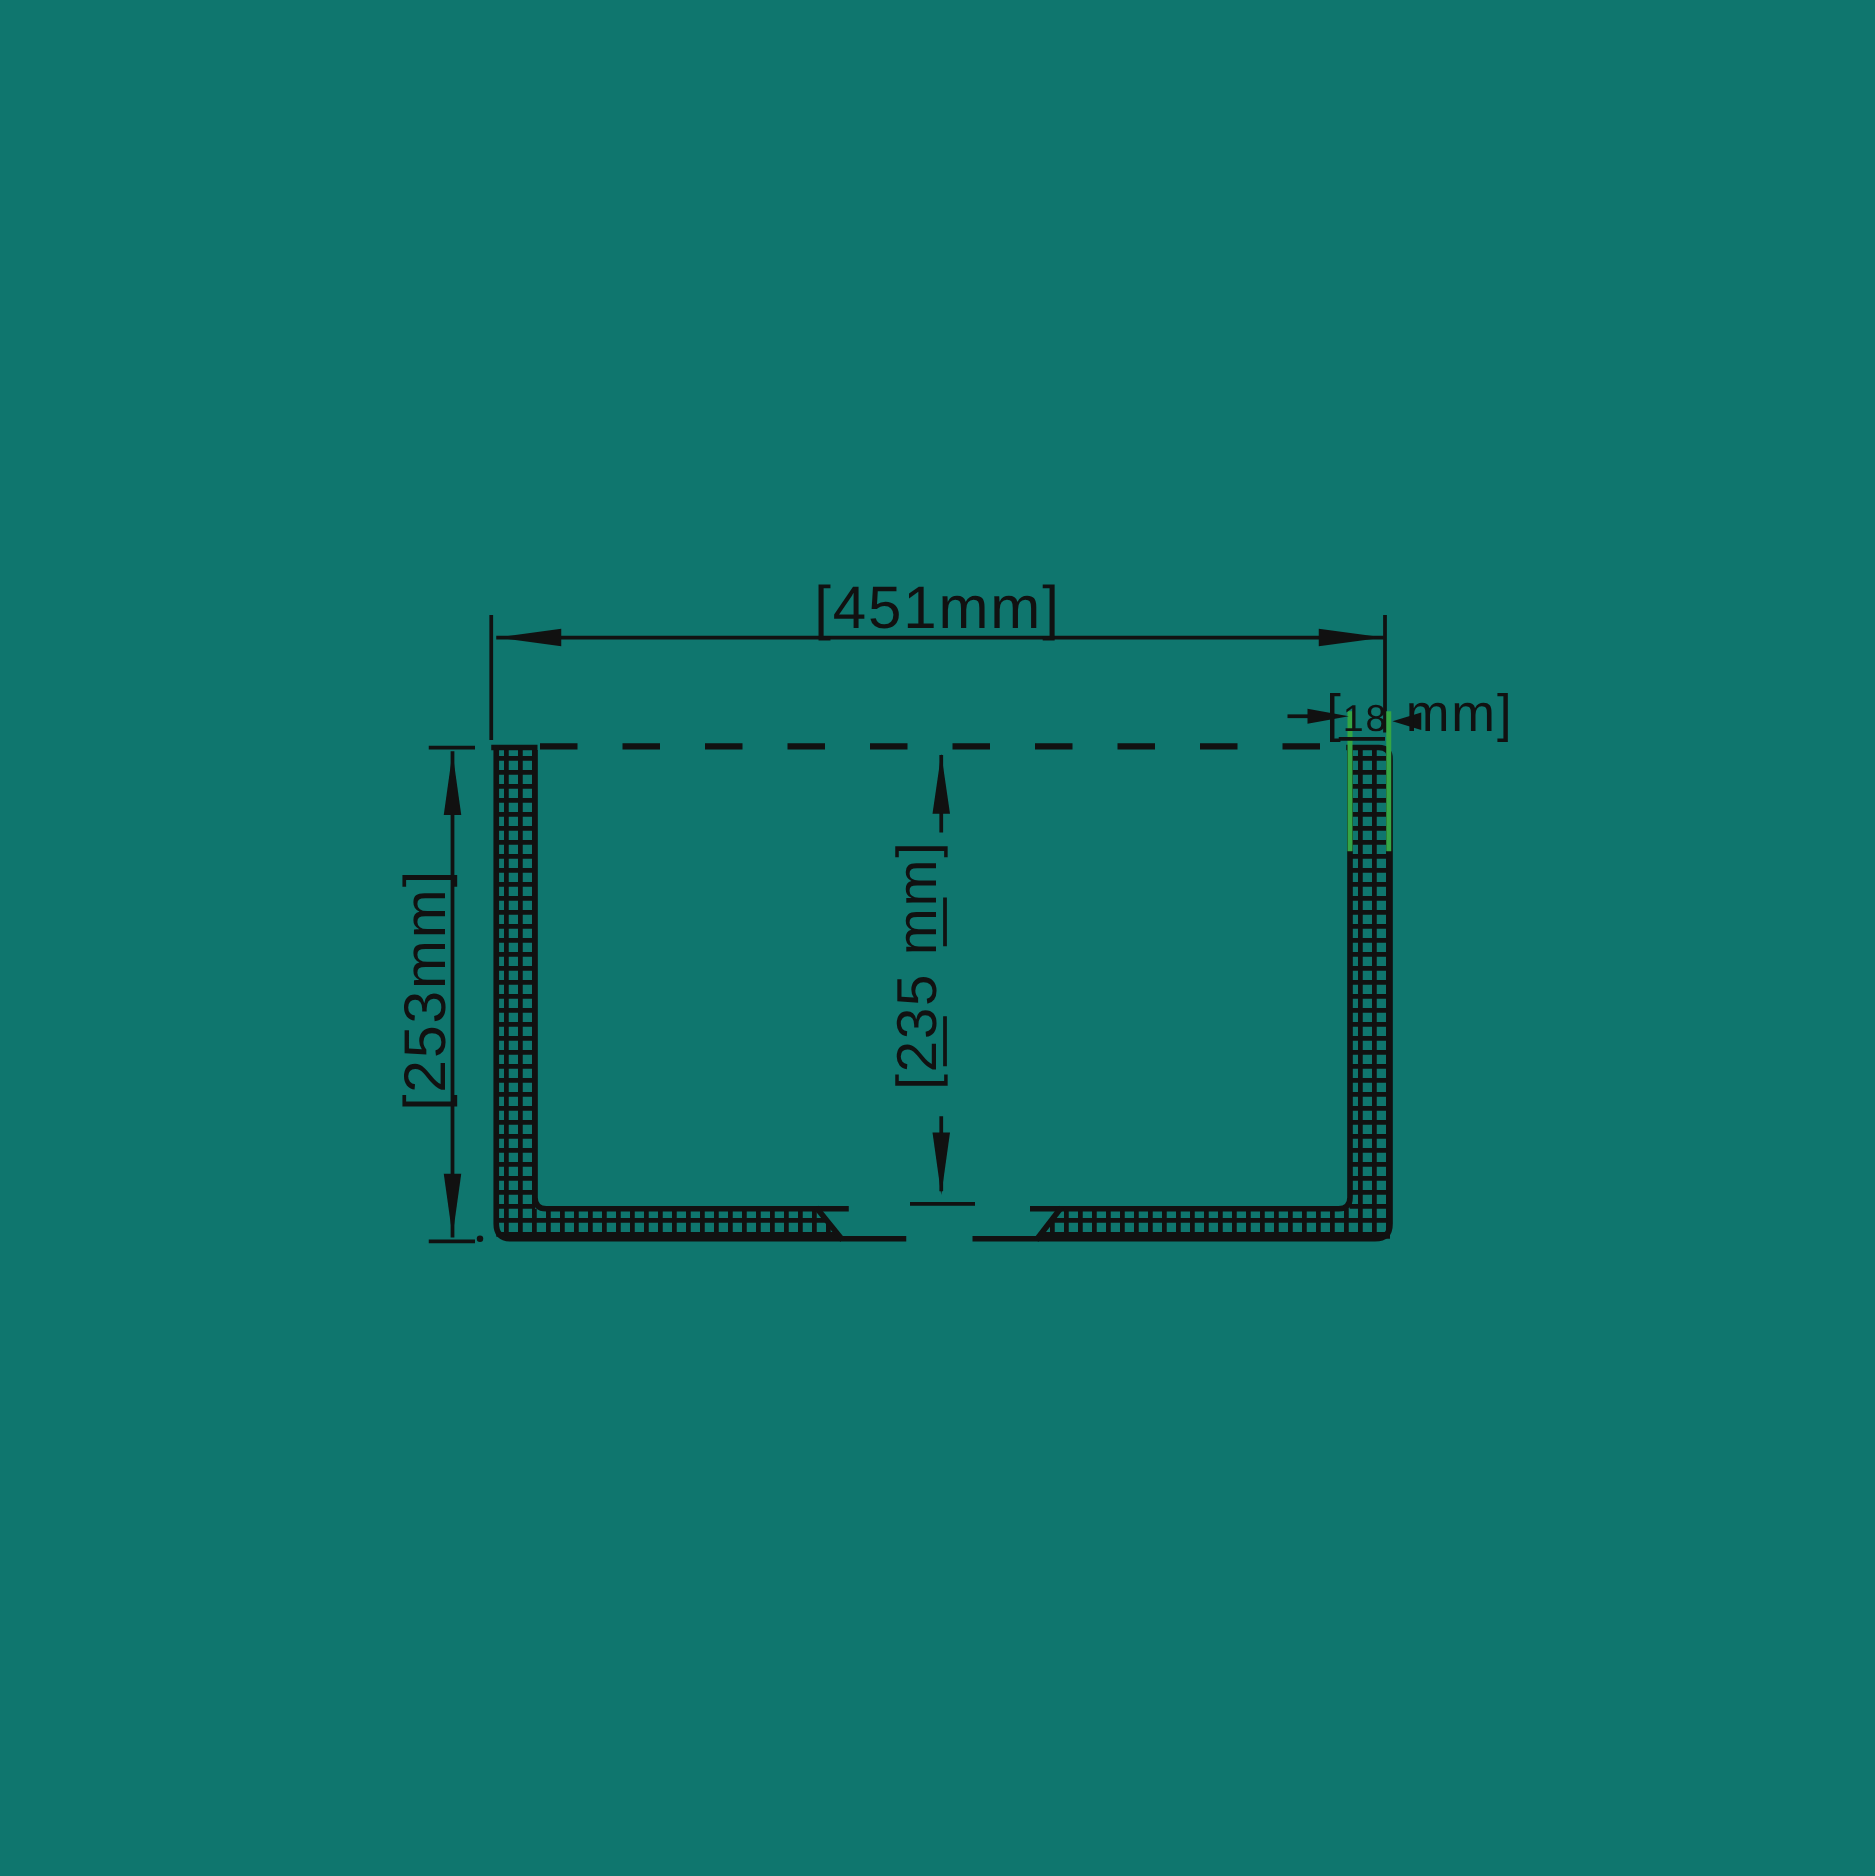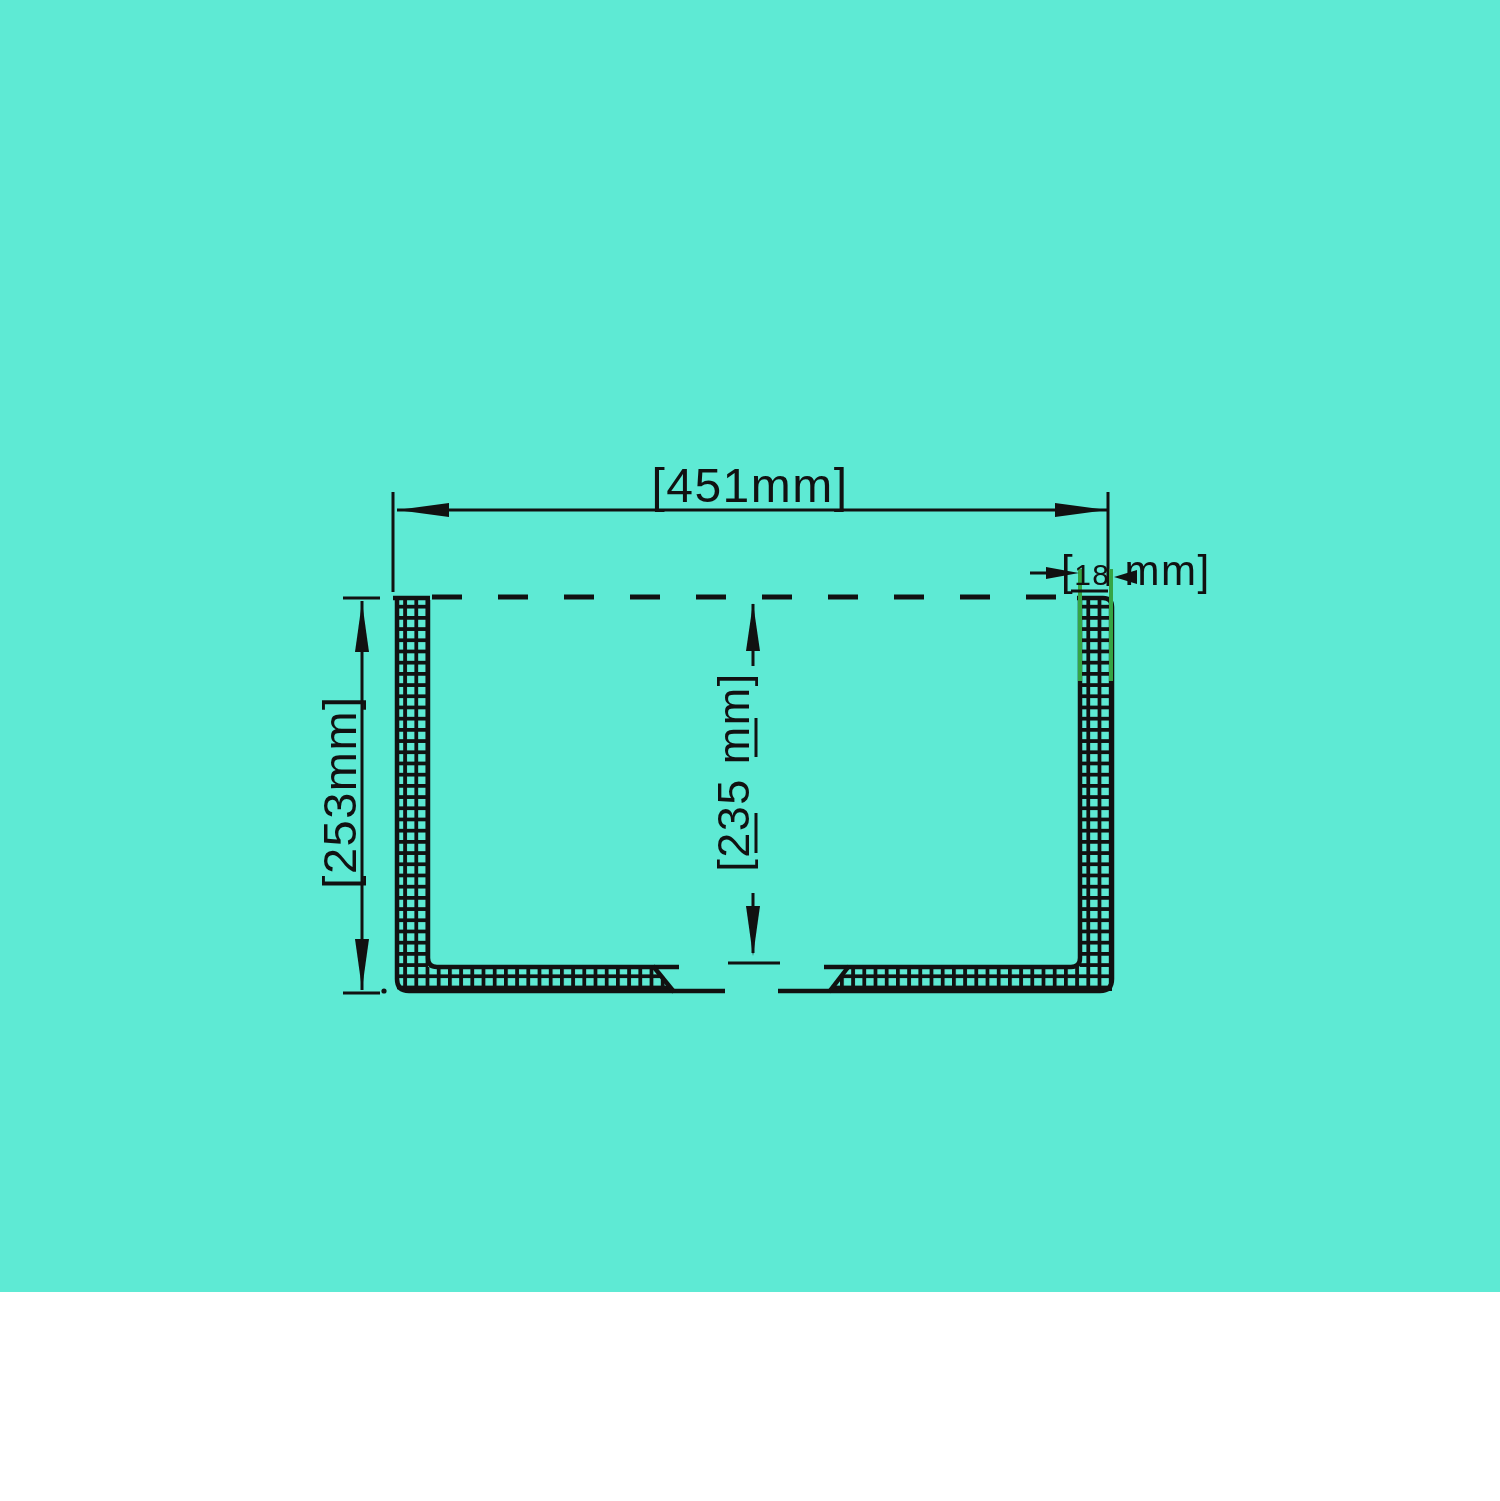--- a/index.html
+++ b/index.html
@@ -1,20 +1,20 @@
 <!DOCTYPE html>
 <html><head>
 <meta charset="utf-8">
 <style>
   html, body { margin: 0; padding: 0; background: #ffffff; }
   .canvas {
     position: relative;
     width: 1500px;
-    height: 1292px;
-    background: #5eead4;
+    height: 1501px;
+    background: #0f766e;
     overflow: hidden;
   }
   svg { display: block; }
   .outline  { fill: none; stroke: #111111; stroke-width: 4.5; stroke-linecap: butt; }
   .thin     { fill: none; stroke: #111111; stroke-width: 3;   stroke-linecap: butt; }
   .dashedln { fill: none; stroke: #111111; stroke-width: 5; stroke-dasharray: 30 36; }
   .arrow    { fill: #111111; stroke: none; }
   .hatchfill{ fill: url(#hatch); stroke: none; }
   .greenln  { fill: none; stroke-width: 4; stroke-linecap: butt; }
   text {

